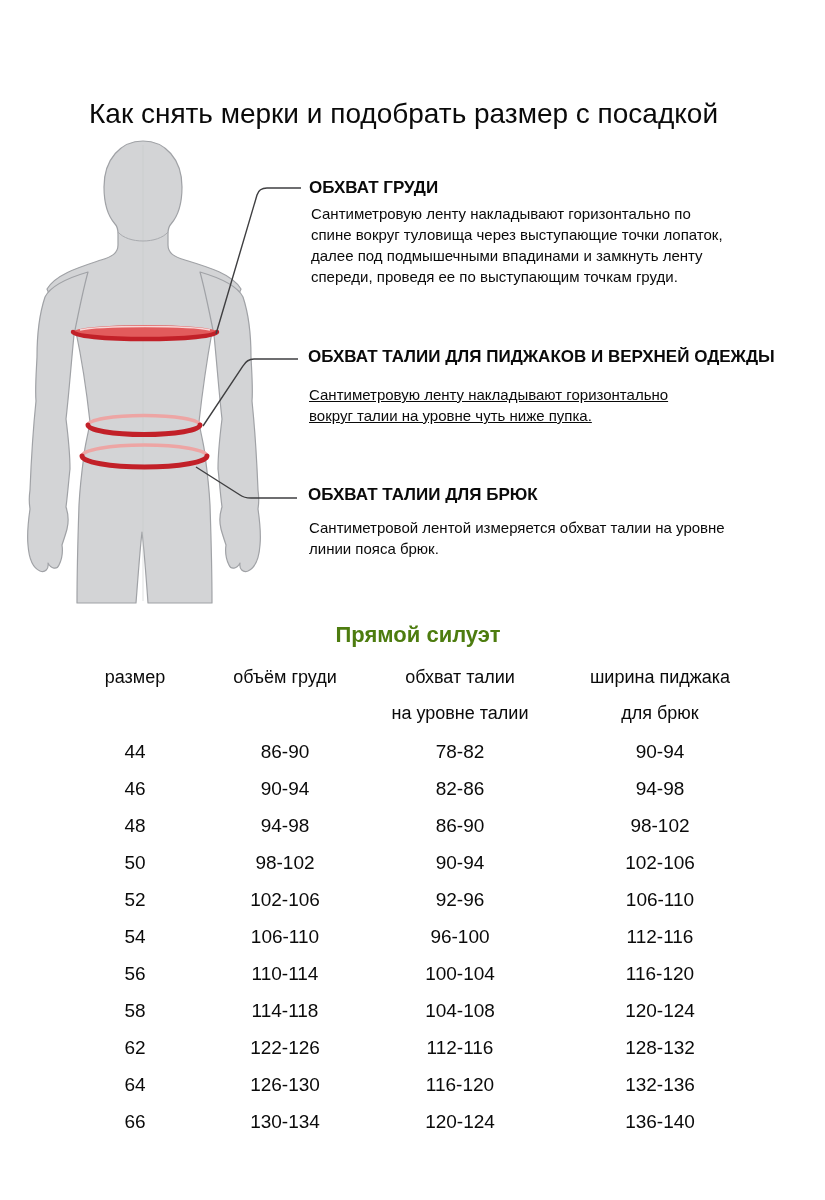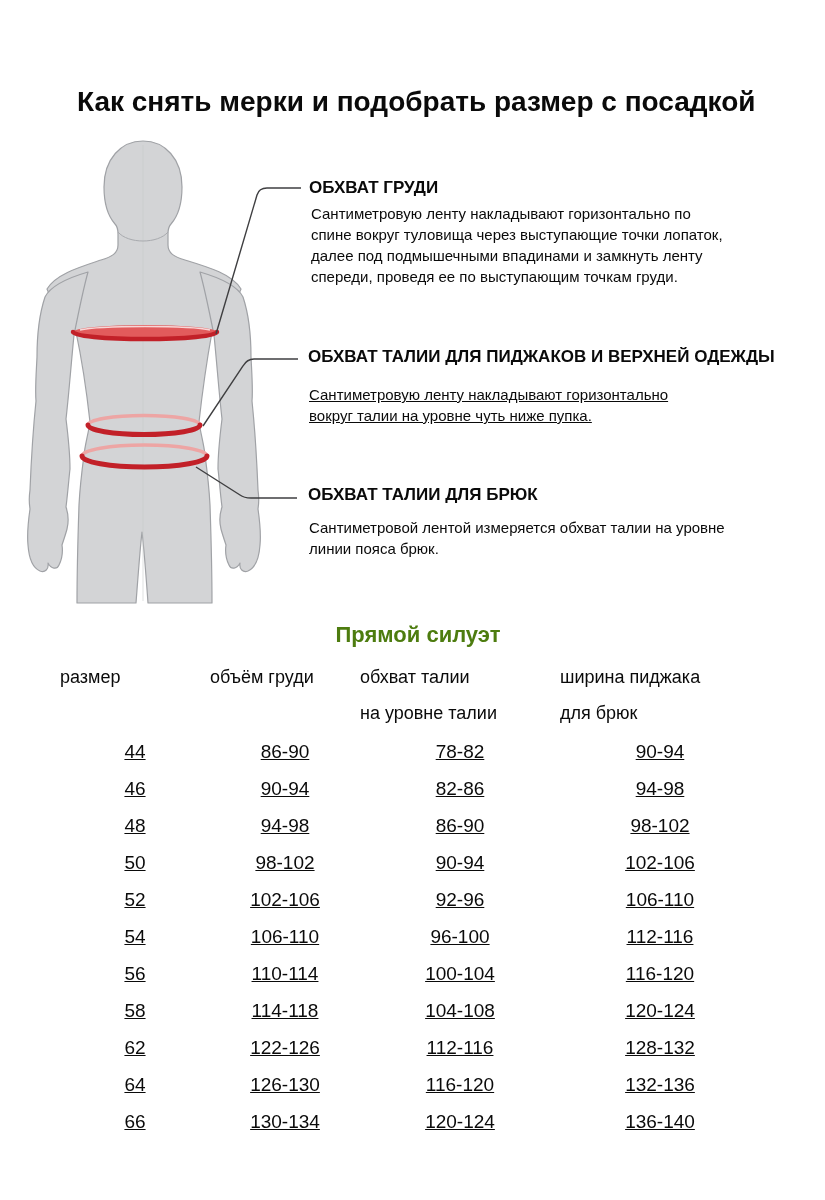--- a/index.html
+++ b/index.html
@@ -1,22 +1,22 @@
 <!DOCTYPE html>
 <html><head>
 <meta charset="utf-8">
 <style>
   html,body{margin:0;padding:0;background:#ffffff;}
   .page{
     position:relative;width:825px;height:1200px;background:#ffffff;overflow:hidden;
     font-family:"Liberation Sans","DejaVu Sans",sans-serif;color:#000;
   }
   .title{
-    position:absolute;left:77px;top:85px;margin:0;
-    font-size:28px;font-weight:700;line-height:34px;white-space:nowrap;color:#0a0a0a;
+    position:absolute;left:77px;top:85px;margin:12px;
+    font-size:28px;font-weight:400;line-height:34px;white-space:nowrap;color:#0a0a0a;
   }
   .figure-svg{position:absolute;left:0;top:125px;width:825px;height:492px;}
   .callout-text{position:absolute;}
   .sec-heading{
     margin:0;font-size:17px;font-weight:700;line-height:18px;white-space:nowrap;color:#0a0a0a;
   }
   .sec-body{
     margin:0;font-size:15px;line-height:21px;white-space:pre-line;color:#0a0a0a;
   }
   .sec1{left:309px;top:179px;}
@@ -27,28 +27,28 @@
   .sec3 .sec-body{position:absolute;left:1px;top:31px;width:480px;}
   .table-title{
     position:absolute;left:60px;top:615px;width:700px;margin:8px;
     text-align:center;font-size:22px;font-weight:700;line-height:24px;color:#4d7c0f;
   }
   .thead-row{
     position:absolute;left:60px;width:700px;height:36px;display:grid;
     grid-template-columns:150px 150px 200px 200px;
   }
   .thead-row .cell{
-    text-align:left;font-size:18px;line-height:36px;white-space:nowrap;color:#0a0a0a;
+    text-align:center;font-size:18px;line-height:36px;white-space:nowrap;color:#0a0a0a;
   }
   .tbody{position:absolute;left:60px;top:733px;width:700px;}
   .trow{
     display:grid;grid-template-columns:150px 150px 200px 200px;height:37px;
   }
   .trow .cell{
-    text-align:center;font-size:19px;line-height:37px;white-space:nowrap;color:#0a0a0a;text-decoration:underline;
+    text-align:center;font-size:19px;line-height:37px;white-space:nowrap;color:#0a0a0a;
   }
 </style>
 </head>
 <body>
 
 <div class="page">
 
   <h1 class="title">Как снять мерки и подобрать размер с посадкой</h1>
 
   <svg class="figure-svg" viewBox="0 0 825 492" aria-hidden="true">

